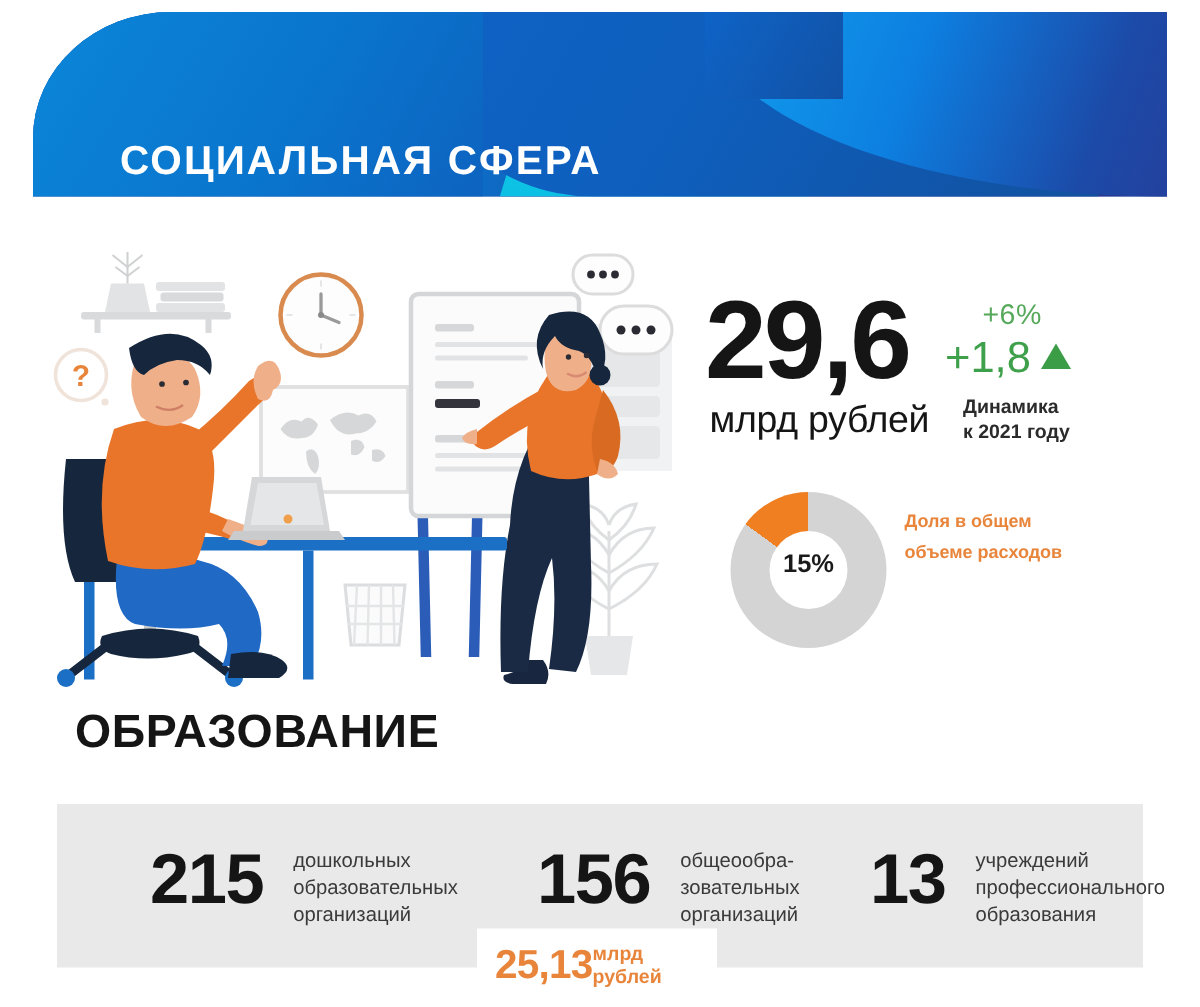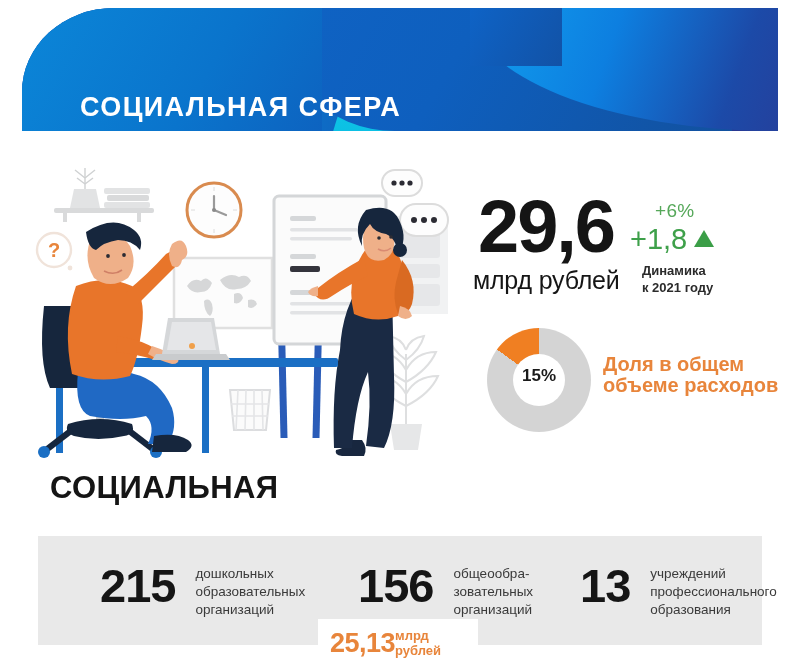--- a/index.html
+++ b/index.html
@@ -27,42 +27,42 @@
           background:linear-gradient(120deg,#0b86d8 0%,#0a74cc 60%,#0d63c0 100%);}
   .bn-title{position:absolute;left:58px;top:84px;z-index:9;color:#ffffff;
           font-size:27px;font-weight:bold;letter-spacing:1.4px;white-space:nowrap;}
 
   
   .illus{position:absolute;left:34px;top:158px;width:430px;height:300px;}
 
   
   .kpi{position:absolute;left:465px;top:190px;width:320px;}
   .big-num{position:absolute;left:5px;top:0;font-size:74px;font-weight:bold;
-           letter-spacing:-2px;line-height:74px;color:#151515;margin-left:8px;}
+           letter-spacing:-2px;line-height:74px;color:#151515;}
   .big-unit{position:absolute;left:8px;top:76px;font-size:25px;font-weight:normal;
            color:#151515;letter-spacing:-0.2px;}
   .pct-top{position:absolute;left:190px;top:10px;font-size:19px;color:#56a85a;
            font-weight:normal;letter-spacing:.3px;}
   .delta{position:absolute;left:165px;top:33px;font-size:29px;color:#3ea04a;
            font-weight:normal;letter-spacing:0;white-space:nowrap;}
   .tri{display:inline-block;width:0;height:0;margin-left:7px;
            border-left:10px solid transparent;border-right:10px solid transparent;
            border-bottom:17px solid #3b9e47;vertical-align:2px;}
   .dyn{position:absolute;left:177px;top:72px;font-size:13px;color:#2b2b2b;
            font-weight:bold;line-height:17px;white-space:nowrap;}
 
   
   .donut-wrap{position:absolute;left:487px;top:328px;width:104px;height:104px;}
   .donut{position:absolute;inset:0;border-radius:50%;
      background:conic-gradient(from 306deg,#f07f22 0deg 54deg,#d4d4d4 54deg 360deg);}
   .donut-hole{position:absolute;left:26px;top:26px;width:52px;height:52px;
      border-radius:50%;background:#fff;}
   .donut-label{position:absolute;left:0;top:38px;width:104px;text-align:center;
      font-size:17px;font-weight:bold;color:#1a1a1a;}
-  .share-text{position:absolute;left:603px;top:354px;font-size:20px;
+  .share-text{position:absolute;left:603px;top:337px;font-size:12px;
      color:#e8853b;font-weight:bold;line-height:21px;}
 
   
   .sec-title{position:absolute;left:50px;top:470px;font-size:31px;
      font-weight:bold;letter-spacing:.4px;color:#151515;}
 
   
   .statbar{position:absolute;left:38px;top:536px;width:724px;height:109px;
      background:#e9e9e9;}
   .stat{position:absolute;top:26px;display:flex;align-items:flex-start;}
@@ -280,21 +280,21 @@
   <div class="donut-wrap">
     <div class="donut"></div>
     <div class="donut-hole"></div>
     <div class="donut-label">15%</div>
   </div>
   <div class="share-text">
     <div>Доля в общем</div>
     <div>объеме расходов</div>
   </div>
 
-  <div class="sec-title">СОЦИАЛЬНАЯ</div>
+  <div class="sec-title">ОБРАЗОВАНИЕ</div>
 
   <div class="statbar">
     <div class="stat s1">
       <span class="n">215</span>
       <span class="t">дошкольных
 образовательных
 организаций</span>
     </div>
     <div class="stat s2">
       <span class="n">156</span>

